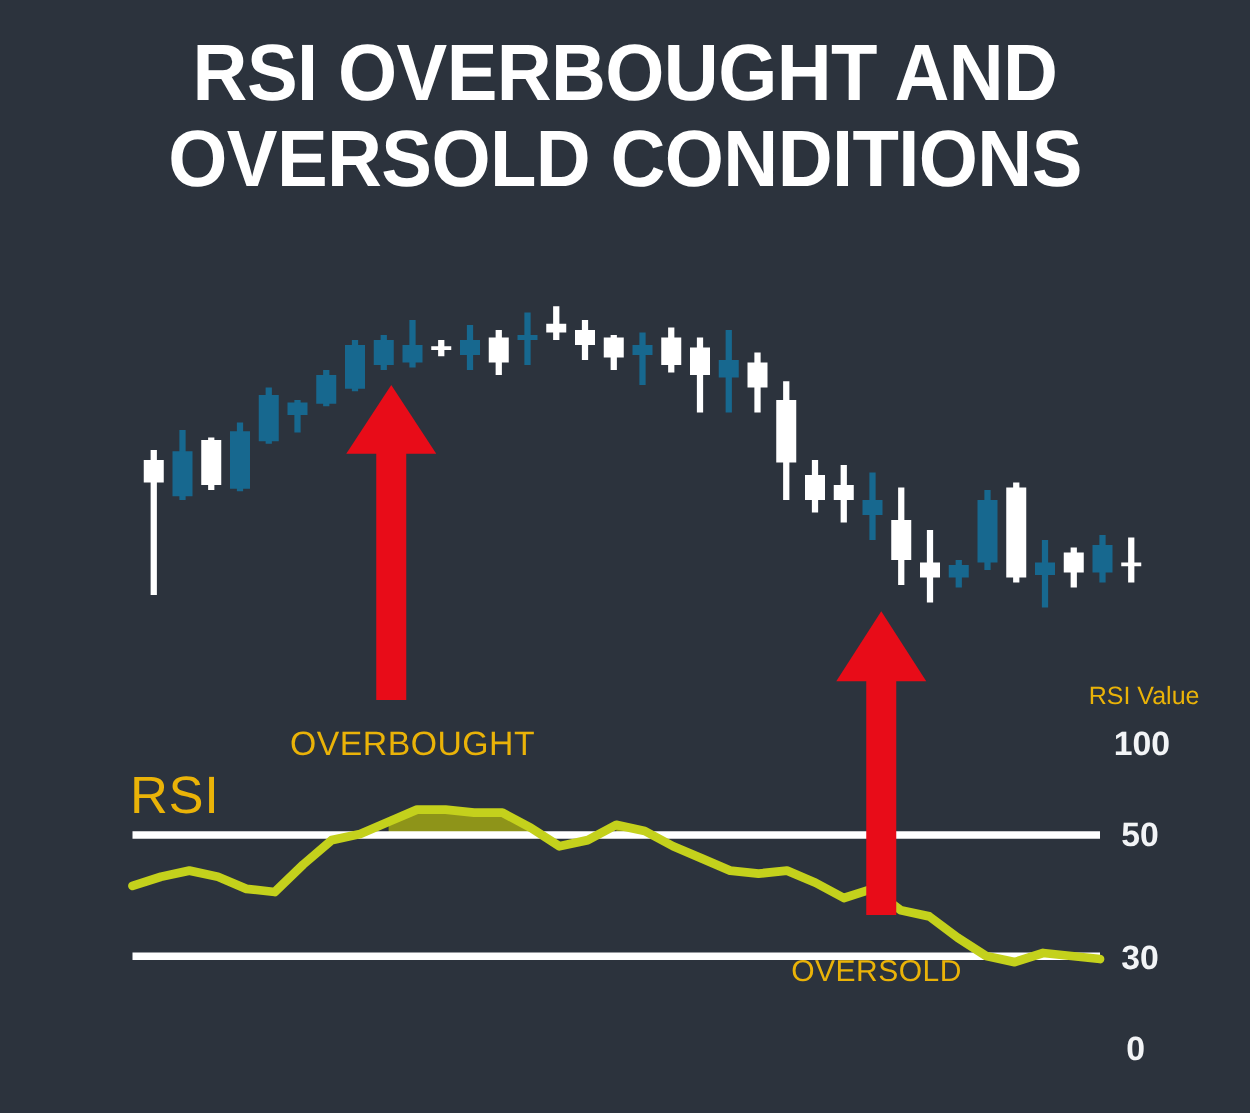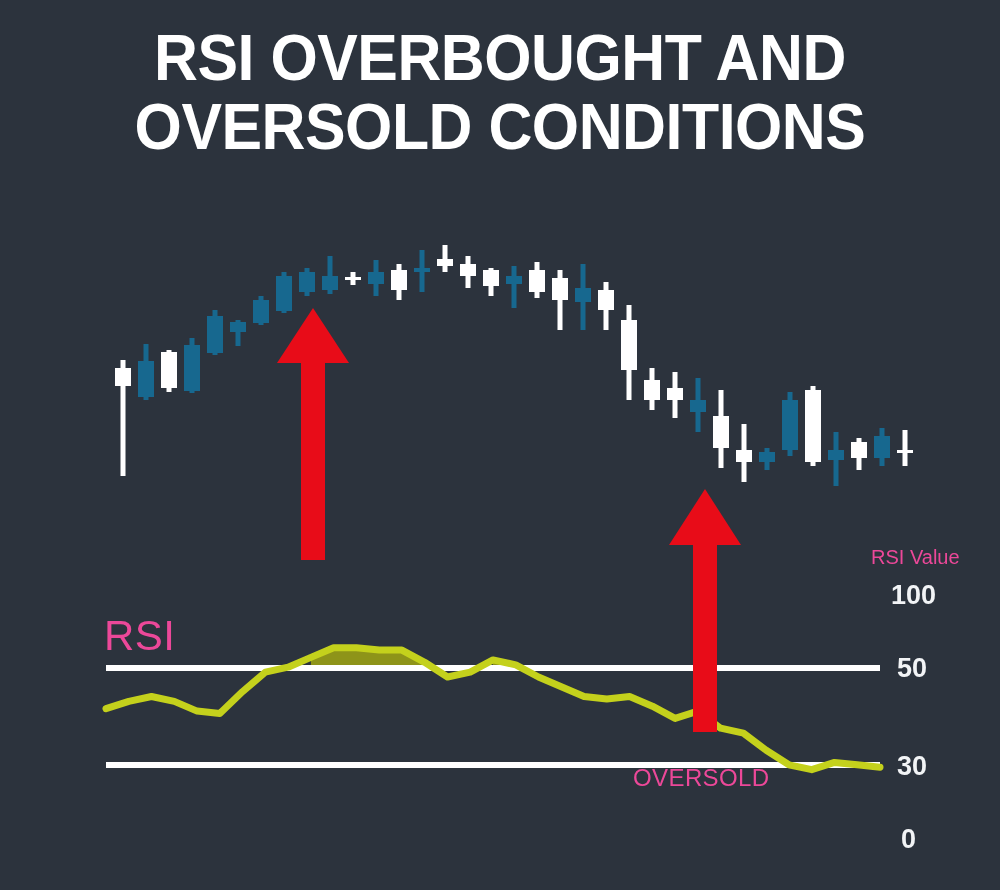--- a/index.html
+++ b/index.html
@@ -44,21 +44,21 @@
     position: absolute;
     left: 0;
     top: 0;
     width: 1000px;
     height: 890px;
   }
 
   
   .anno {
     position: absolute;
-    color: #ec4899;
+    color: #eab308;
     font-family: "Liberation Sans", sans-serif;
     white-space: nowrap;
   }
   #label-overbought {
     left: 232px;
     top: 580px;
     font-size: 27px;
     letter-spacing: 0.4px;
   }
   #label-oversold {
@@ -186,20 +186,21 @@
     <g>
       <rect x="301" y="352" width="24" height="208" fill="#e80c18"></rect>
       <polygon points="313,308 349,363 277,363" fill="#e80c18"></polygon>
     </g>
     <g>
       <rect x="693" y="534" width="24" height="198" fill="#e80c18"></rect>
       <polygon points="705,489 741,545 669,545" fill="#e80c18"></polygon>
     </g>
   </svg>
 
+  <div class="anno" id="label-overbought">OVERBOUGHT</div>
   <div class="anno" id="label-oversold">OVERSOLD</div>
   <div class="anno" id="label-rsi">RSI</div>
   <div class="anno" id="label-rsi-value">RSI Value</div>
 
   <div class="axis-num" id="axis-100">100</div>
   <div class="axis-num" id="axis-70">50</div>
   <div class="axis-num" id="axis-30">30</div>
   <div class="axis-num" id="axis-0">0</div>
 
 </div>

